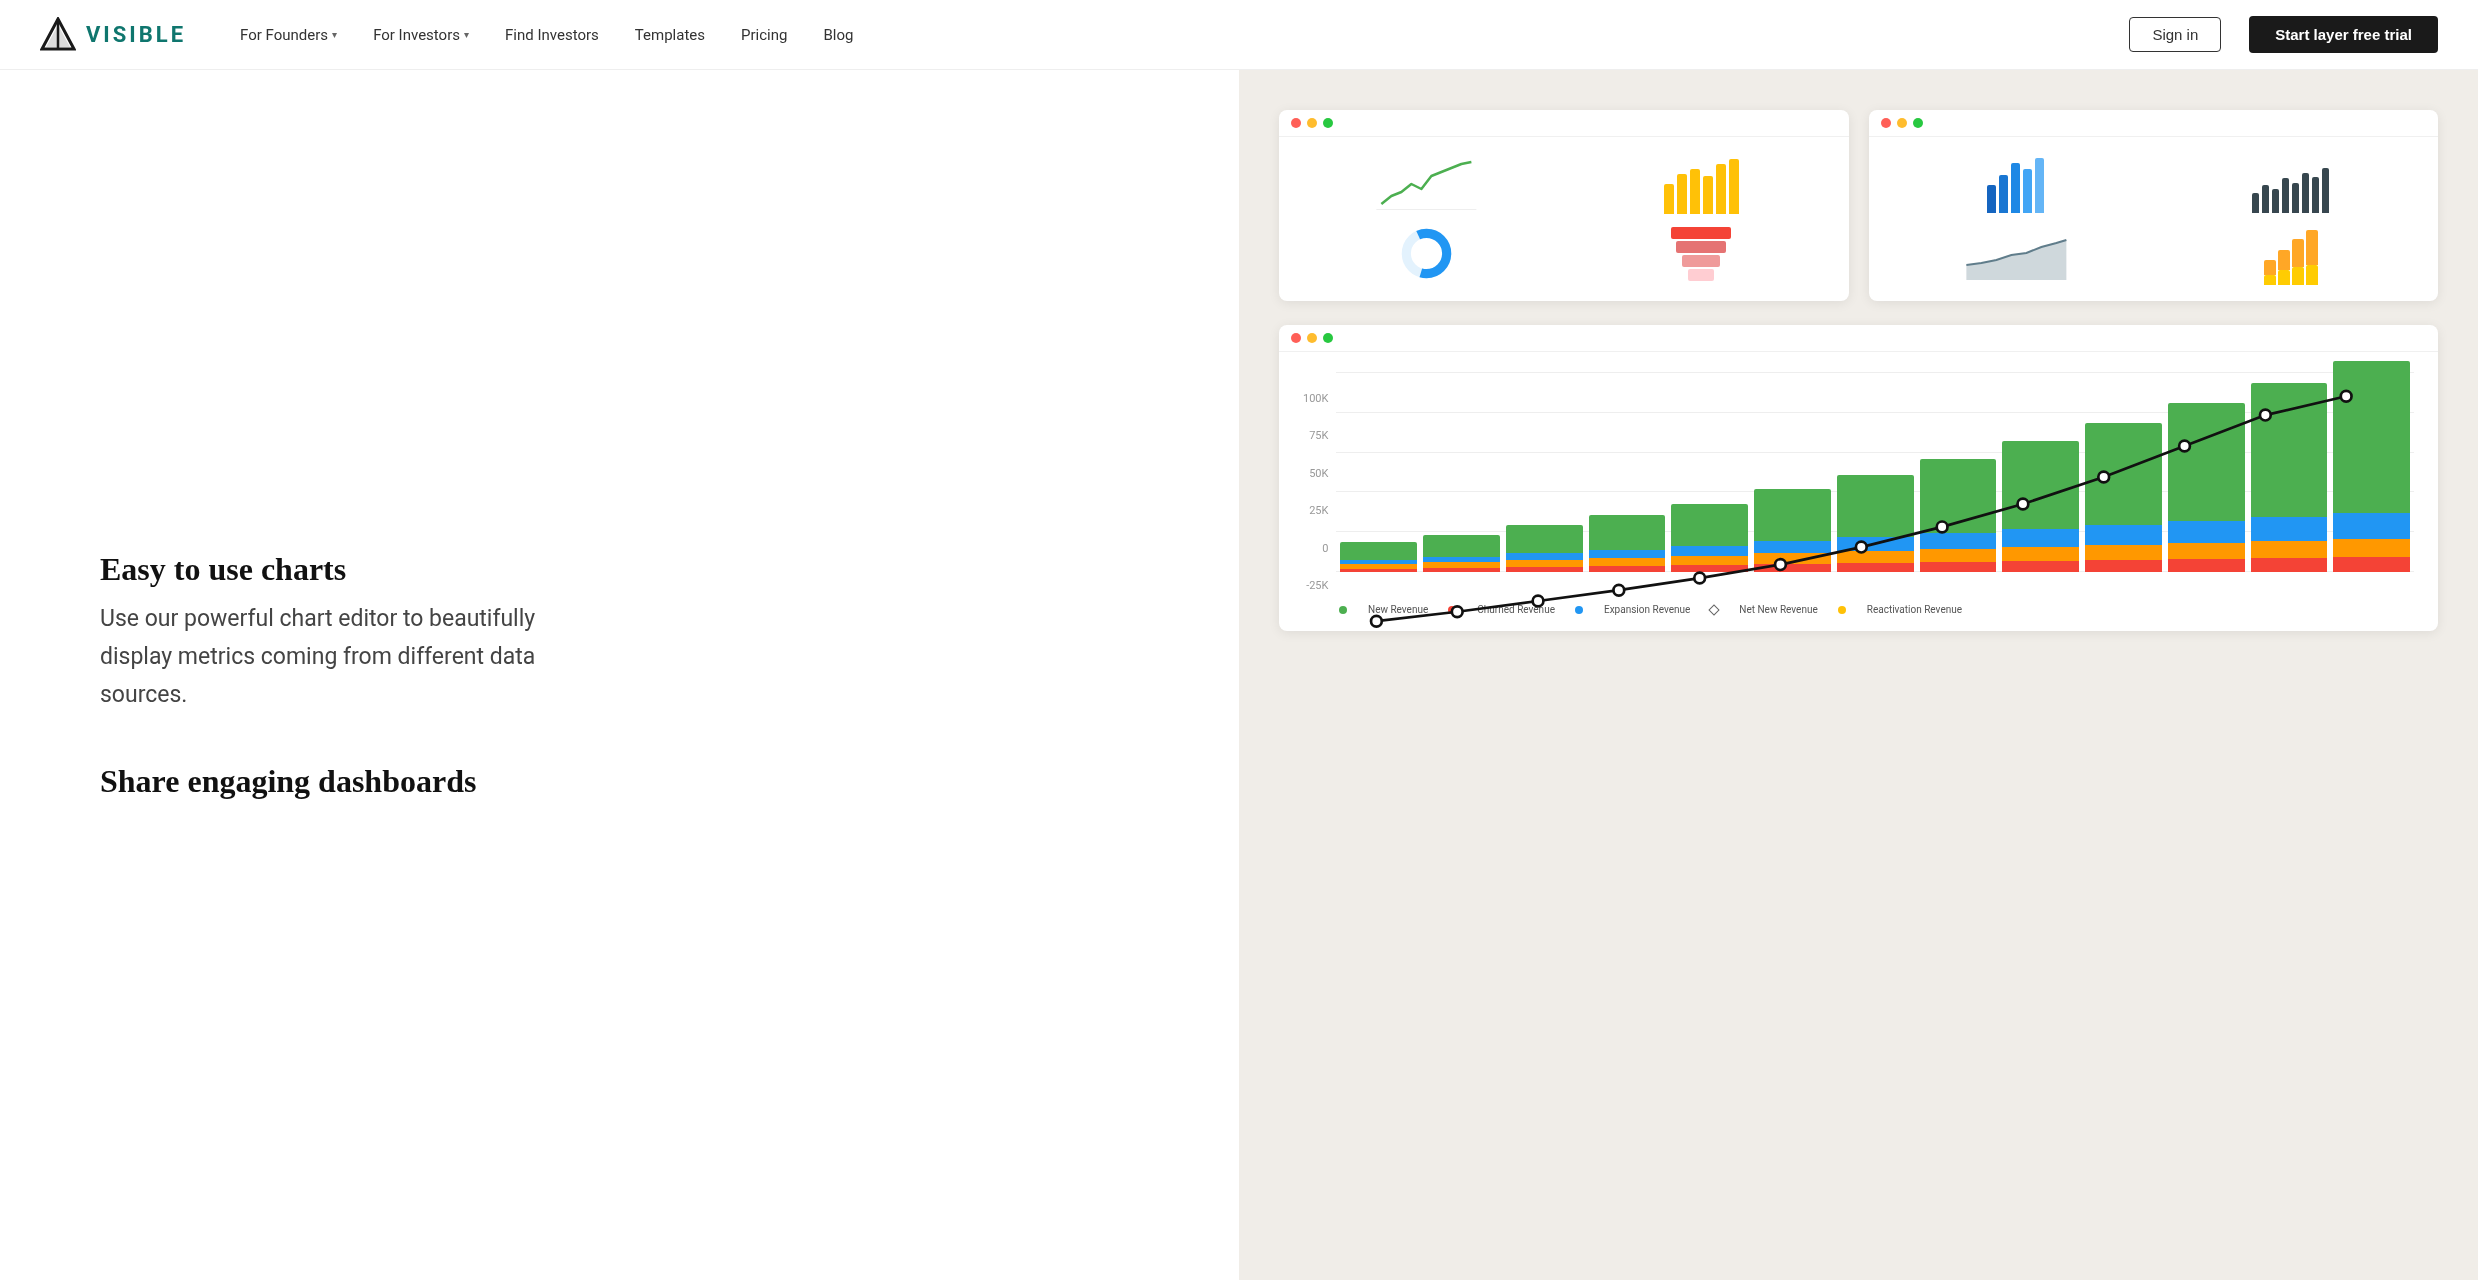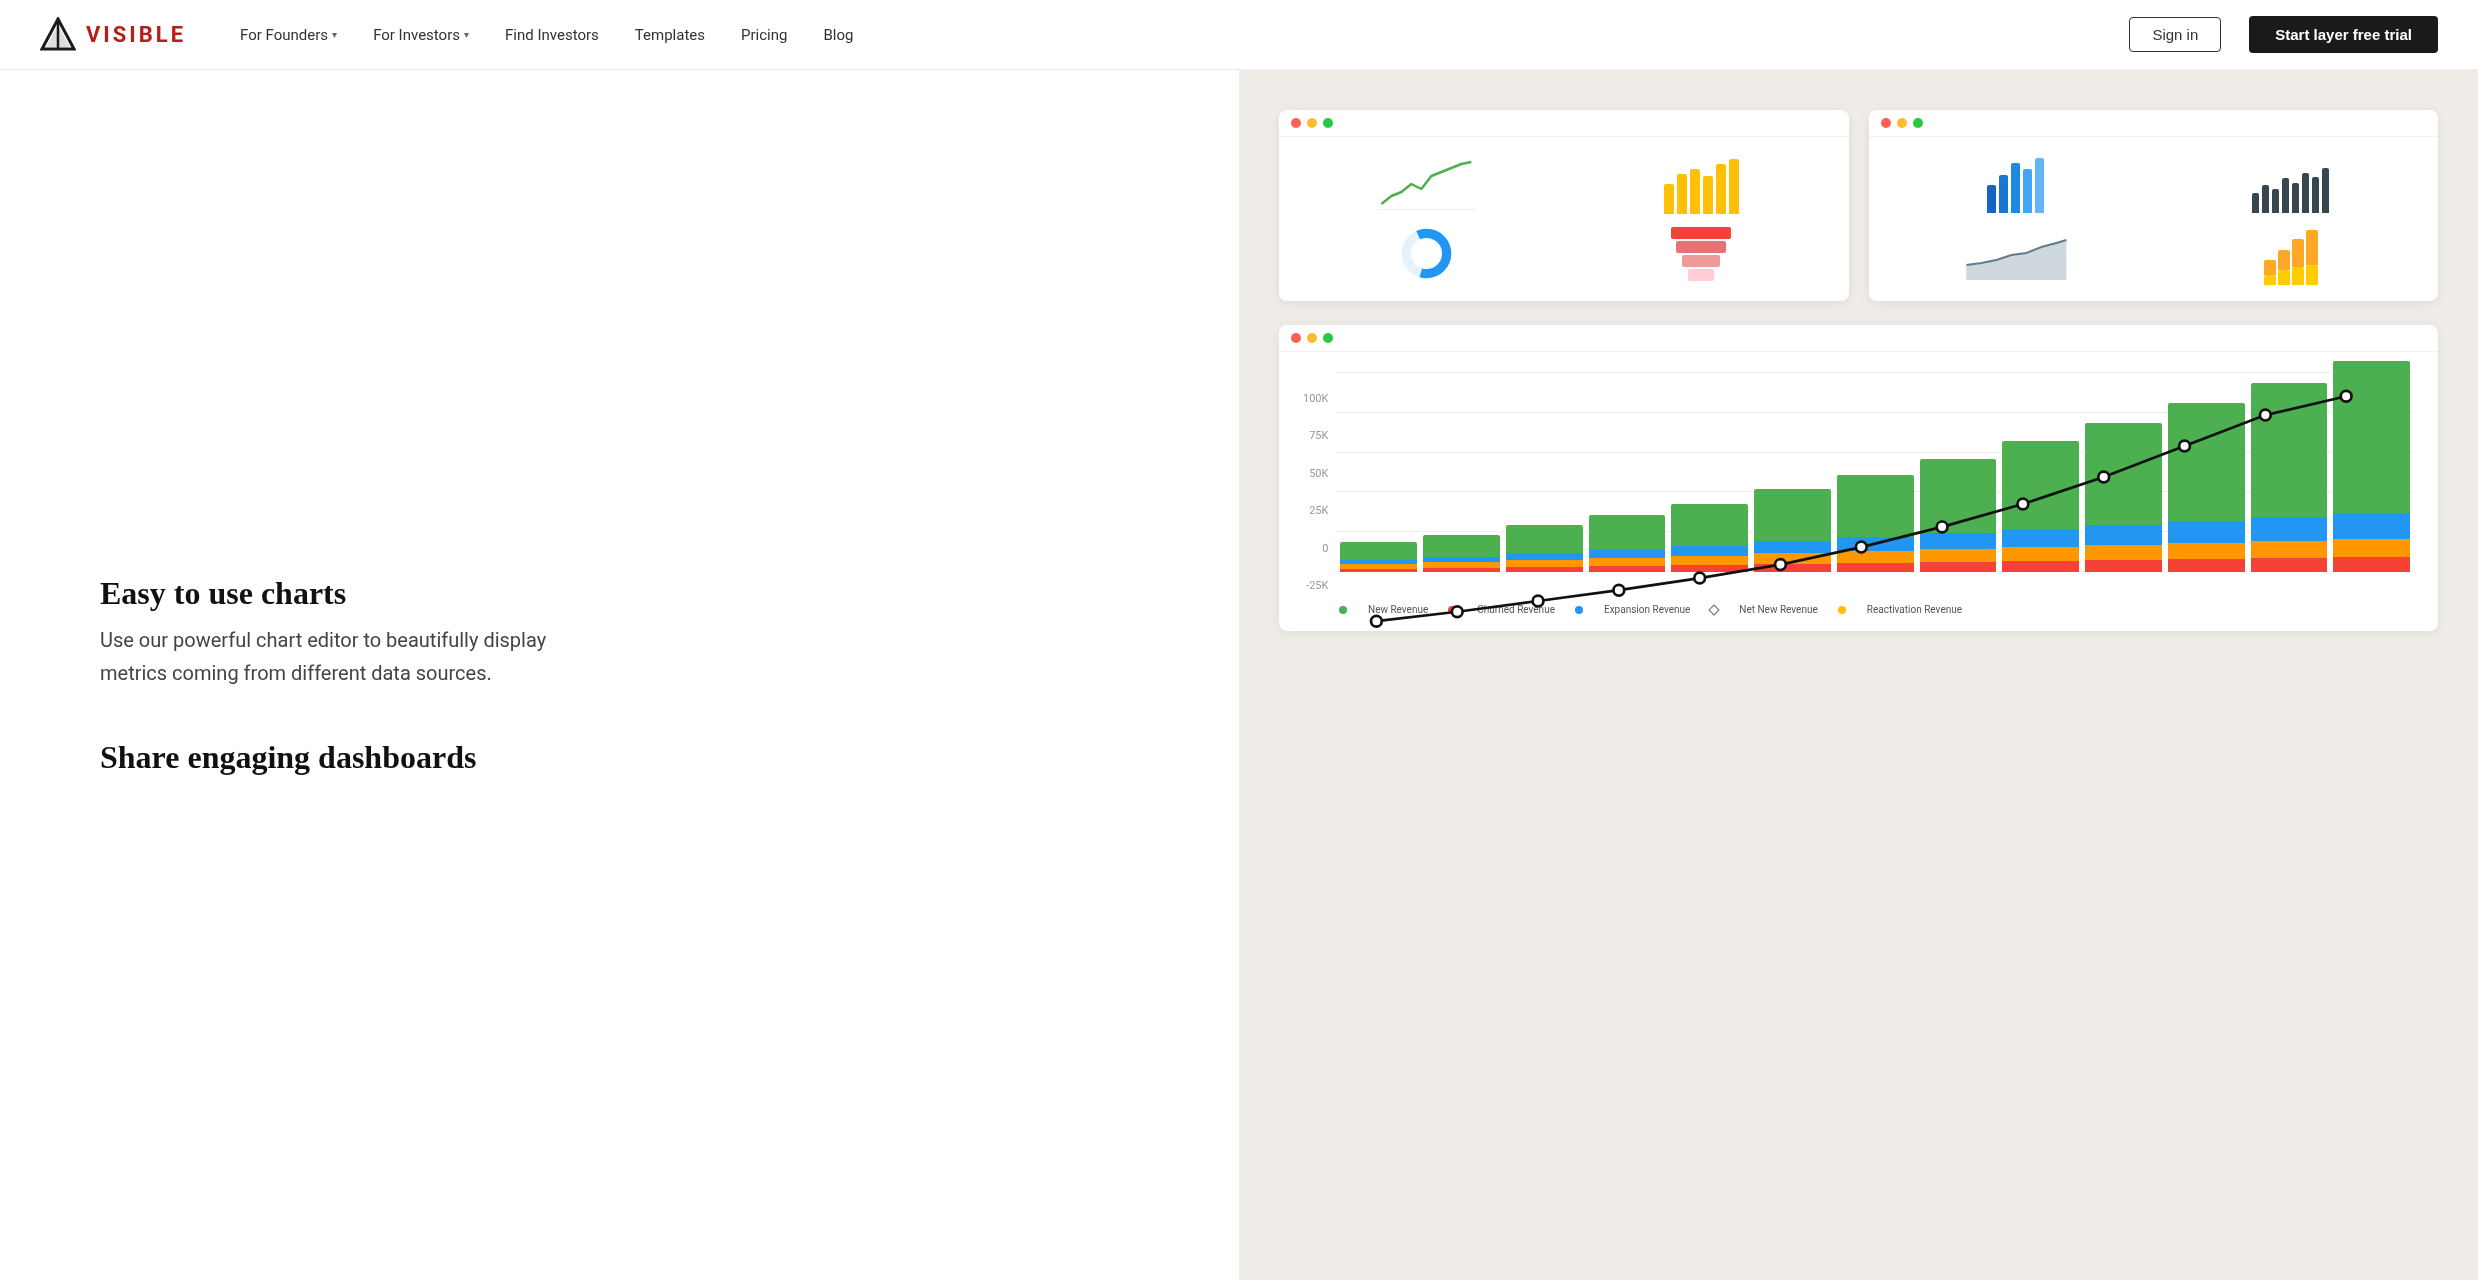--- a/index.html
+++ b/index.html
@@ -30,21 +30,21 @@
       margin-right: 40px;
     }
     .logo-icon {
       width: 36px;
       height: 36px;
     }
     .logo-text {
       font-size: 22px;
       font-weight: 700;
       letter-spacing: 3px;
-      color: #b91c1c;
+      color: #0f766e;
     }
     .nav-links {
       display: flex;
       align-items: center;
       gap: 8px;
       flex: 1;
     }
     .nav-link {
       display: flex;
       align-items: center;
@@ -109,21 +109,21 @@
       gap: 12px;
     }
     .feature-title {
       font-size: 32px;
       font-weight: 700;
       color: #111;
       line-height: 1.2;
       font-family: Georgia, 'Times New Roman', serif;
     }
     .feature-desc {
-      font-size: 20px;
+      font-size: 23px;
       color: #444;
       line-height: 1.65;
       max-width: 500px;
     }
 
     
     .right-panel {
       width: 50%;
       background: #f0ede8;
       padding: 40px 40px 40px 40px;

